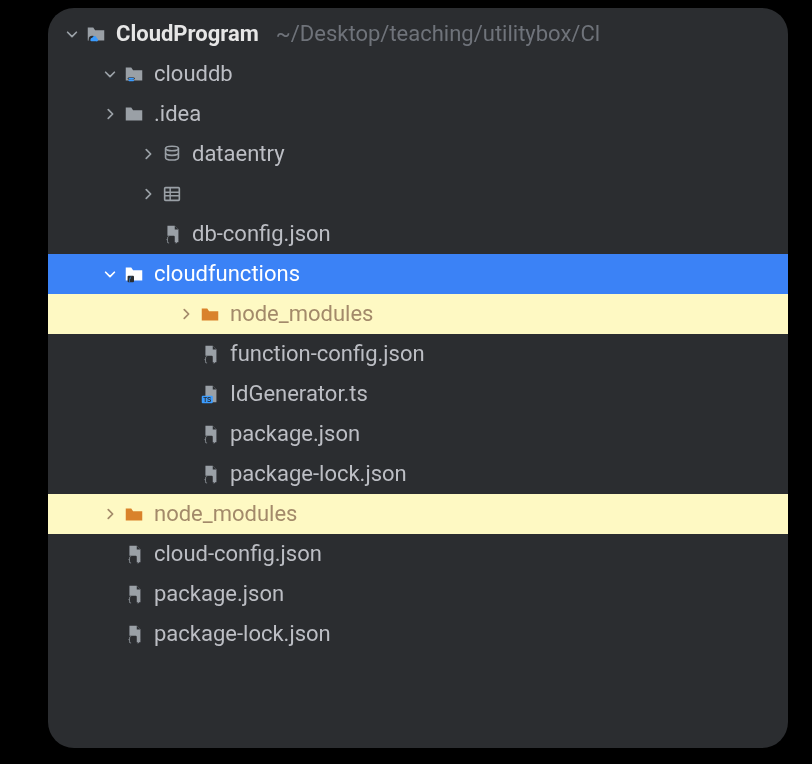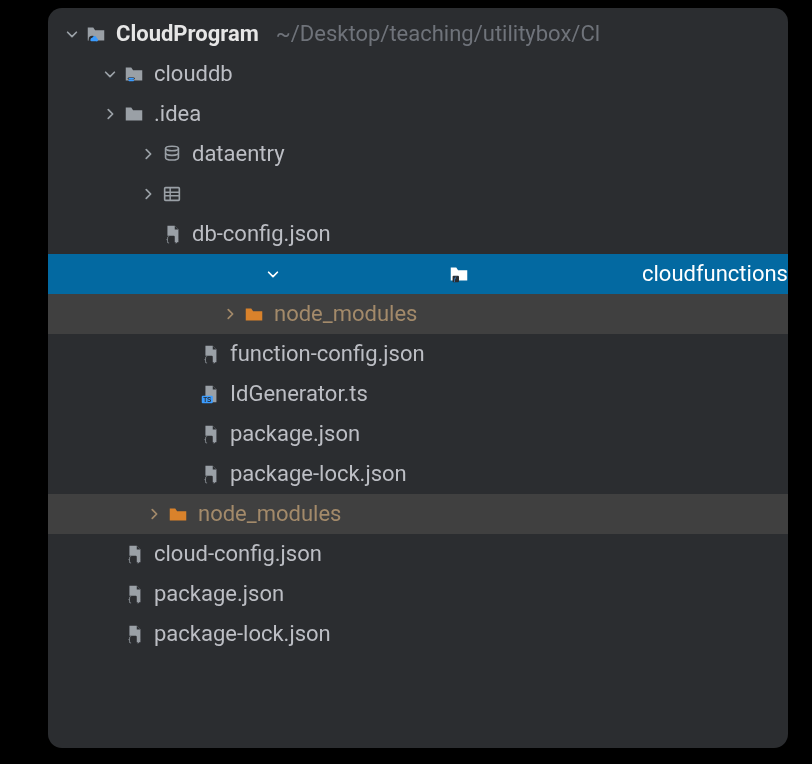--- a/index.html
+++ b/index.html
@@ -1,21 +1,21 @@
 <!DOCTYPE html>
 <html><head>
 <meta charset="utf-8">
 <style>
   html,body{margin:0;padding:0;background:#000;width:812px;height:764px;overflow:hidden;font-family:-apple-system,BlinkMacSystemFont,"Segoe UI",Roboto,sans-serif;}
-  .panel{position:absolute;left:48px;top:8px;width:740px;height:740px;background:#2b2d30;border-radius:14px;overflow:hidden;box-shadow:0 10px 30px rgba(0,0,0,0.6);}
+  .panel{position:absolute;left:48px;top:8px;width:740px;height:740px;background:#2b2d30;border-radius:26px;overflow:hidden;box-shadow:0 10px 30px rgba(0,0,0,0.6);}
   .tree{padding-top:6px;font-size:22px;line-height:1.2;color:#bcbec4;}
   .row{display:flex;align-items:center;height:40px;white-space:nowrap;}
-  .row.selected{background:#0369a1;color:#fff;justify-content:space-between;}
+  .row.selected{background:#3b82f6;color:#fff;}
   .row.selected .label{color:#fff;}
-  .row.excluded{background:#404040;padding-left:44px;}
+  .row.excluded{background:#fef9c3;}
   .indent{display:inline-block;flex:0 0 auto;}
   .arrow{width:20px;height:20px;display:inline-flex;align-items:center;justify-content:center;flex:0 0 auto;margin-right:2px;}
   .arrow svg{width:14px;height:14px;}
   .icon{width:24px;height:24px;display:inline-flex;align-items:center;justify-content:center;flex:0 0 auto;margin-right:8px;}
   .icon svg{width:22px;height:22px;}
   .label{color:#bcbec4;}
   .label.bold{font-weight:700;color:#e6e6e6;}
   .label.fx{color:#9aa0a6;font-style:italic;margin-right:8px;}
   .path{color:#6f737a;margin-left:17px;}
   .excluded .label{color:#a38a6a;}

